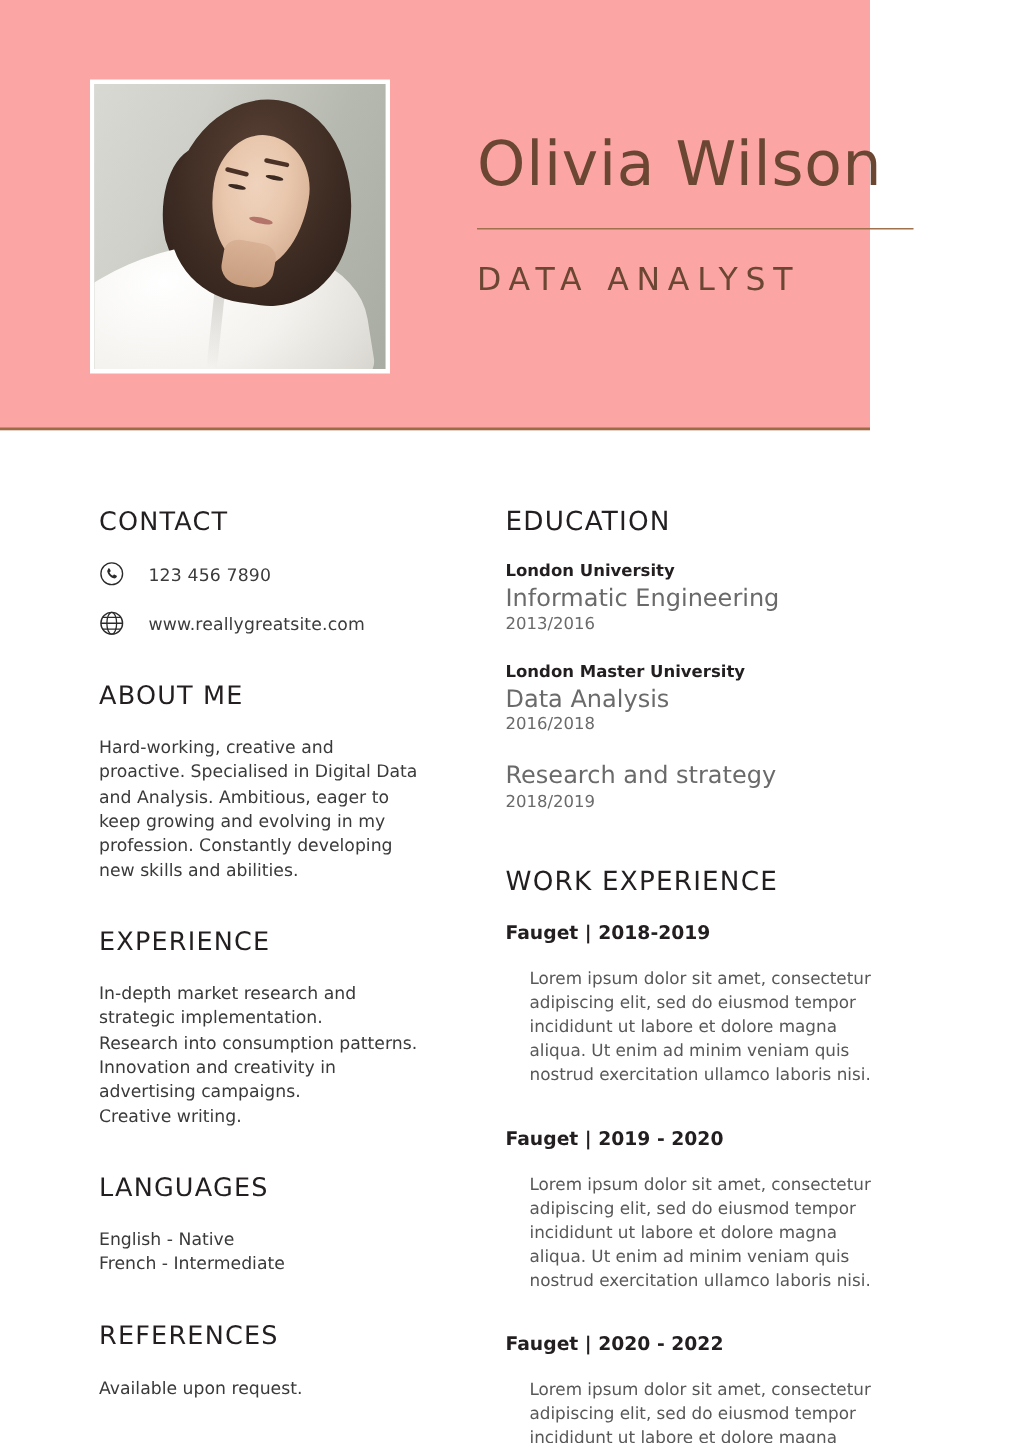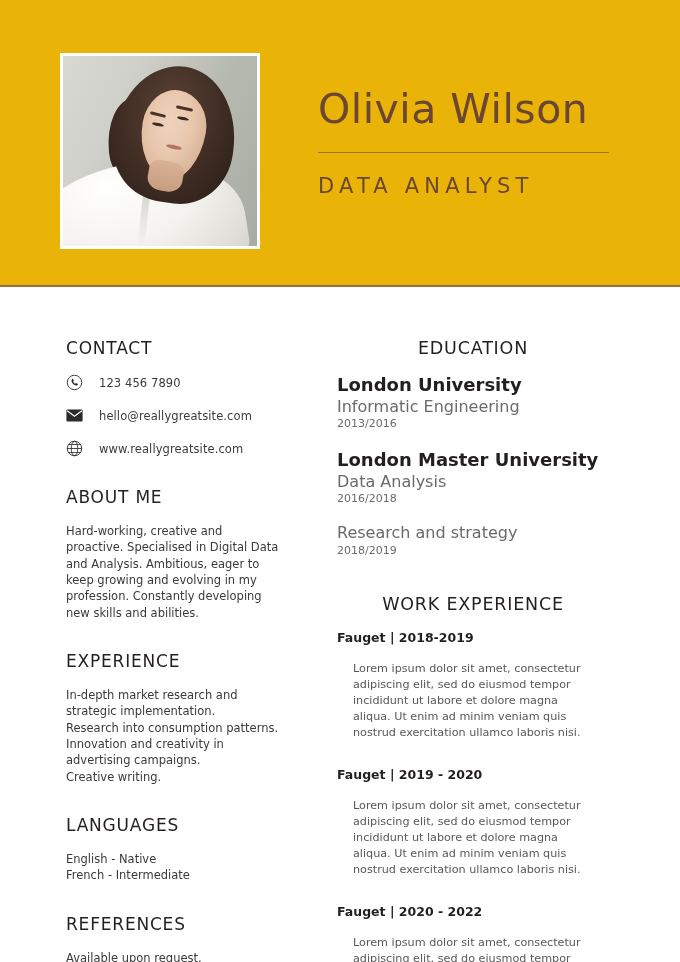--- a/index.html
+++ b/index.html
@@ -13,23 +13,23 @@
     font-family: "DejaVu Sans", sans-serif;
     overflow: hidden;
     position: relative;
   }
 
   
   .header {
     position: absolute;
     left: 0;
     top: 0;
-    width: 680px;
+    width: 580px;
     height: 287px;
-    background: #eab308;
+    background: #fca5a5;
     border-bottom: 2px solid #9d6b45;
     box-sizing: border-box;
   }
 
   .photo-frame {
     position: absolute;
     left: 60px;
     top: 53px;
     width: 200px;
     height: 196px;
@@ -196,21 +196,20 @@
 
   .sec-head {
     font-size: 17px;
     font-weight: normal;
     color: #231f20;
     letter-spacing: 0.8px;
     margin: 0 0 16px 0;
   }
   .sec-head.right {
     font-size: 17.5px;
-    text-align: center;
   }
   .block { margin-bottom: 30px; }
 
   
   .contact-row {
     display: flex;
     align-items: center;
     margin-bottom: 16px;
   }
   .contact-icon {
@@ -238,21 +237,21 @@
 
   .lang-line {
     font-size: 11.5px;
     line-height: 1.42;
     color: #3a3a3a;
   }
 
   
   .edu-item { margin-bottom: 17px; }
   .edu-name {
-    font-size: 18px;
+    font-size: 11px;
     font-weight: bold;
     color: #231f20;
     margin-bottom: 2px;
   }
   .edu-sub {
     font-size: 16px;
     color: #6a6a6a;
     line-height: 1.28;
   }
   .edu-years {
@@ -317,29 +316,20 @@
       <div class="contact-row">
         <span class="contact-icon">
           <svg width="17" height="17" viewBox="0 0 24 24">
             <circle cx="12" cy="12" r="10.2" fill="none" stroke="#2b2b2b" stroke-width="1.3"></circle>
             <path d="M8.6 7.2c.5-.5 1.2-.4 1.5.2l.8 1.5c.2.4.1.9-.3 1.2l-.5.4c-.2.2-.2.4-.1.6.5 1.1 1.5 2.1 2.6 2.6.2.1.5 0 .6-.1l.4-.5c.3-.3.8-.4 1.2-.2l1.5.8c.6.3.7 1 .2 1.5l-.6.6c-.5.5-1.2.7-1.9.5-1.4-.4-2.8-1.2-3.9-2.3-1.1-1.1-1.9-2.4-2.3-3.9-.2-.7 0-1.4.5-1.9z" fill="#2b2b2b"></path>
           </svg>
         </span>
         <span class="contact-text">123 456 7890</span>
       </div>
 
-      <div class="contact-row">
-        <span class="contact-icon">
-          <svg width="17" height="13" viewBox="0 0 24 18">
-            <rect x="0.6" y="0.6" width="22.8" height="16.8" rx="1.4" fill="#2b2b2b"></rect>
-            <path d="M1.6 2.2 12 10 22.4 2.2" fill="none" stroke="#ffffff" stroke-width="1.8"></path>
-          </svg>
-        </span>
-        <span class="contact-text">hello@reallygreatsite.com</span>
-      </div>
 
       <div class="contact-row">
         <span class="contact-icon">
           <svg width="17" height="17" viewBox="0 0 24 24">
             <circle cx="12" cy="12" r="10.2" fill="none" stroke="#2b2b2b" stroke-width="1.3"></circle>
             <ellipse cx="12" cy="12" rx="4.6" ry="10.2" fill="none" stroke="#2b2b2b" stroke-width="1.2"></ellipse>
             <path d="M1.8 12h20.4M3.3 6.4h17.4M3.3 17.6h17.4" fill="none" stroke="#2b2b2b" stroke-width="1.2"></path>
           </svg>
         </span>
         <span class="contact-text">www.reallygreatsite.com</span>

